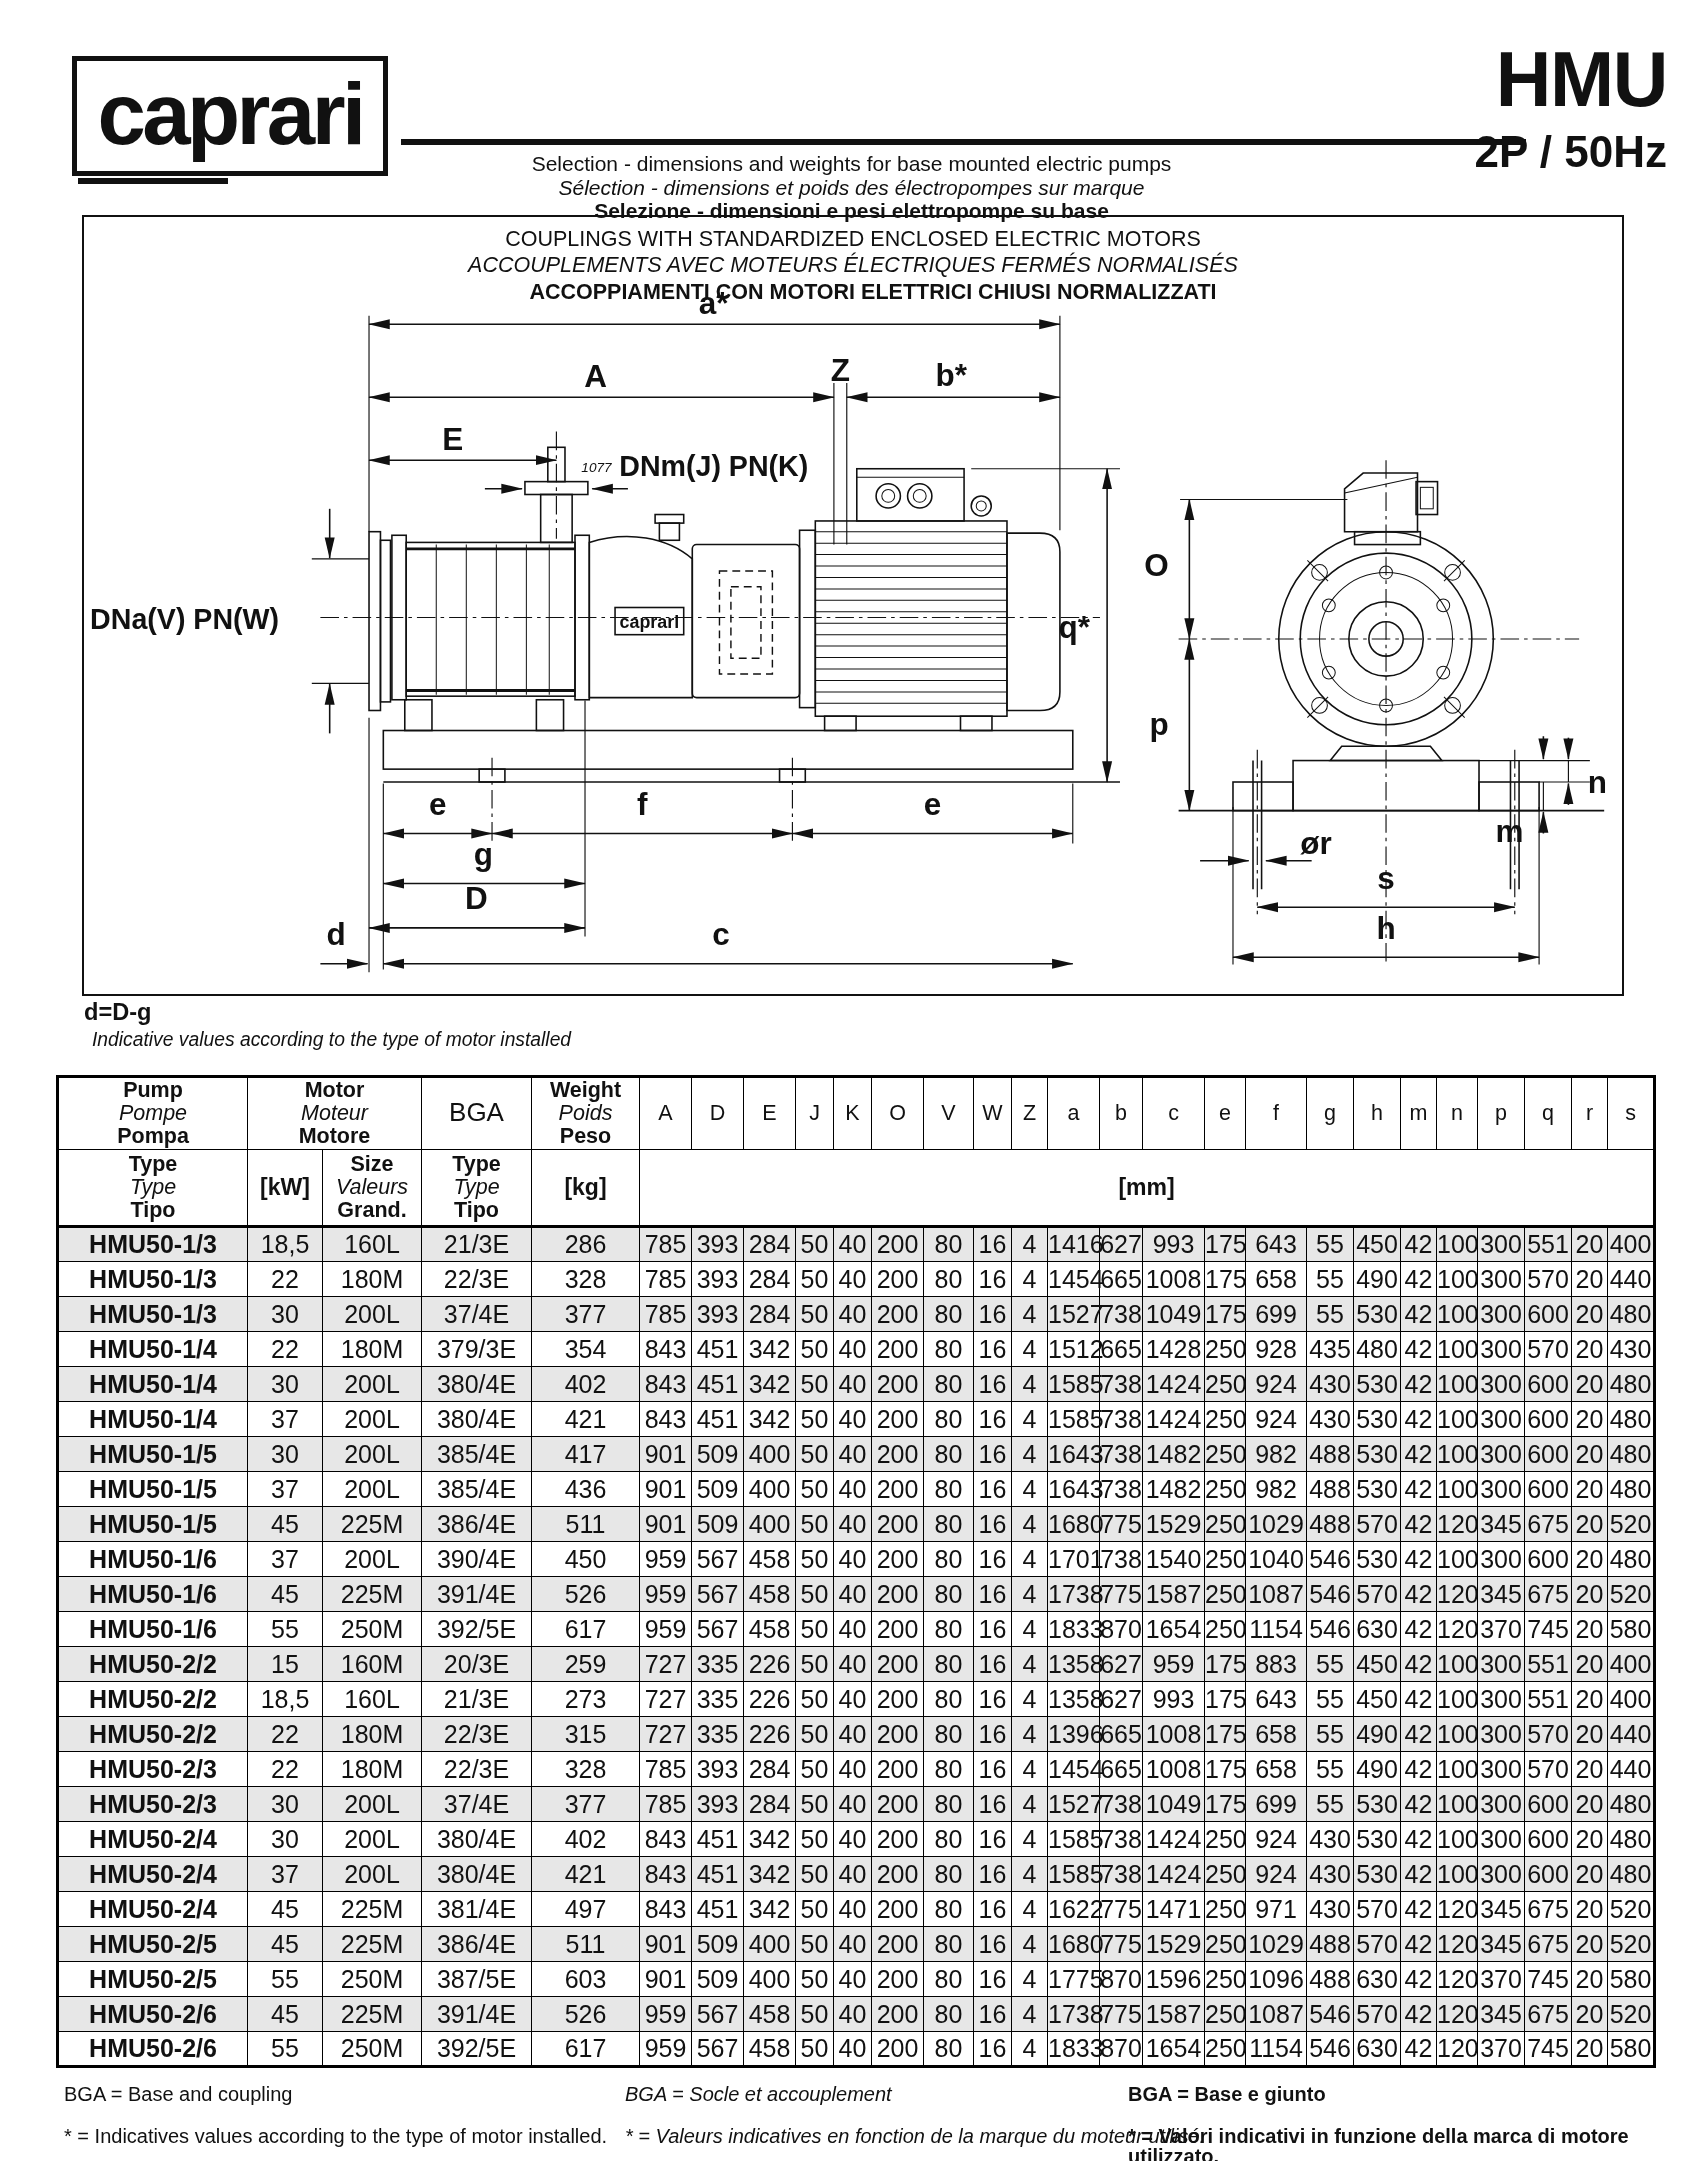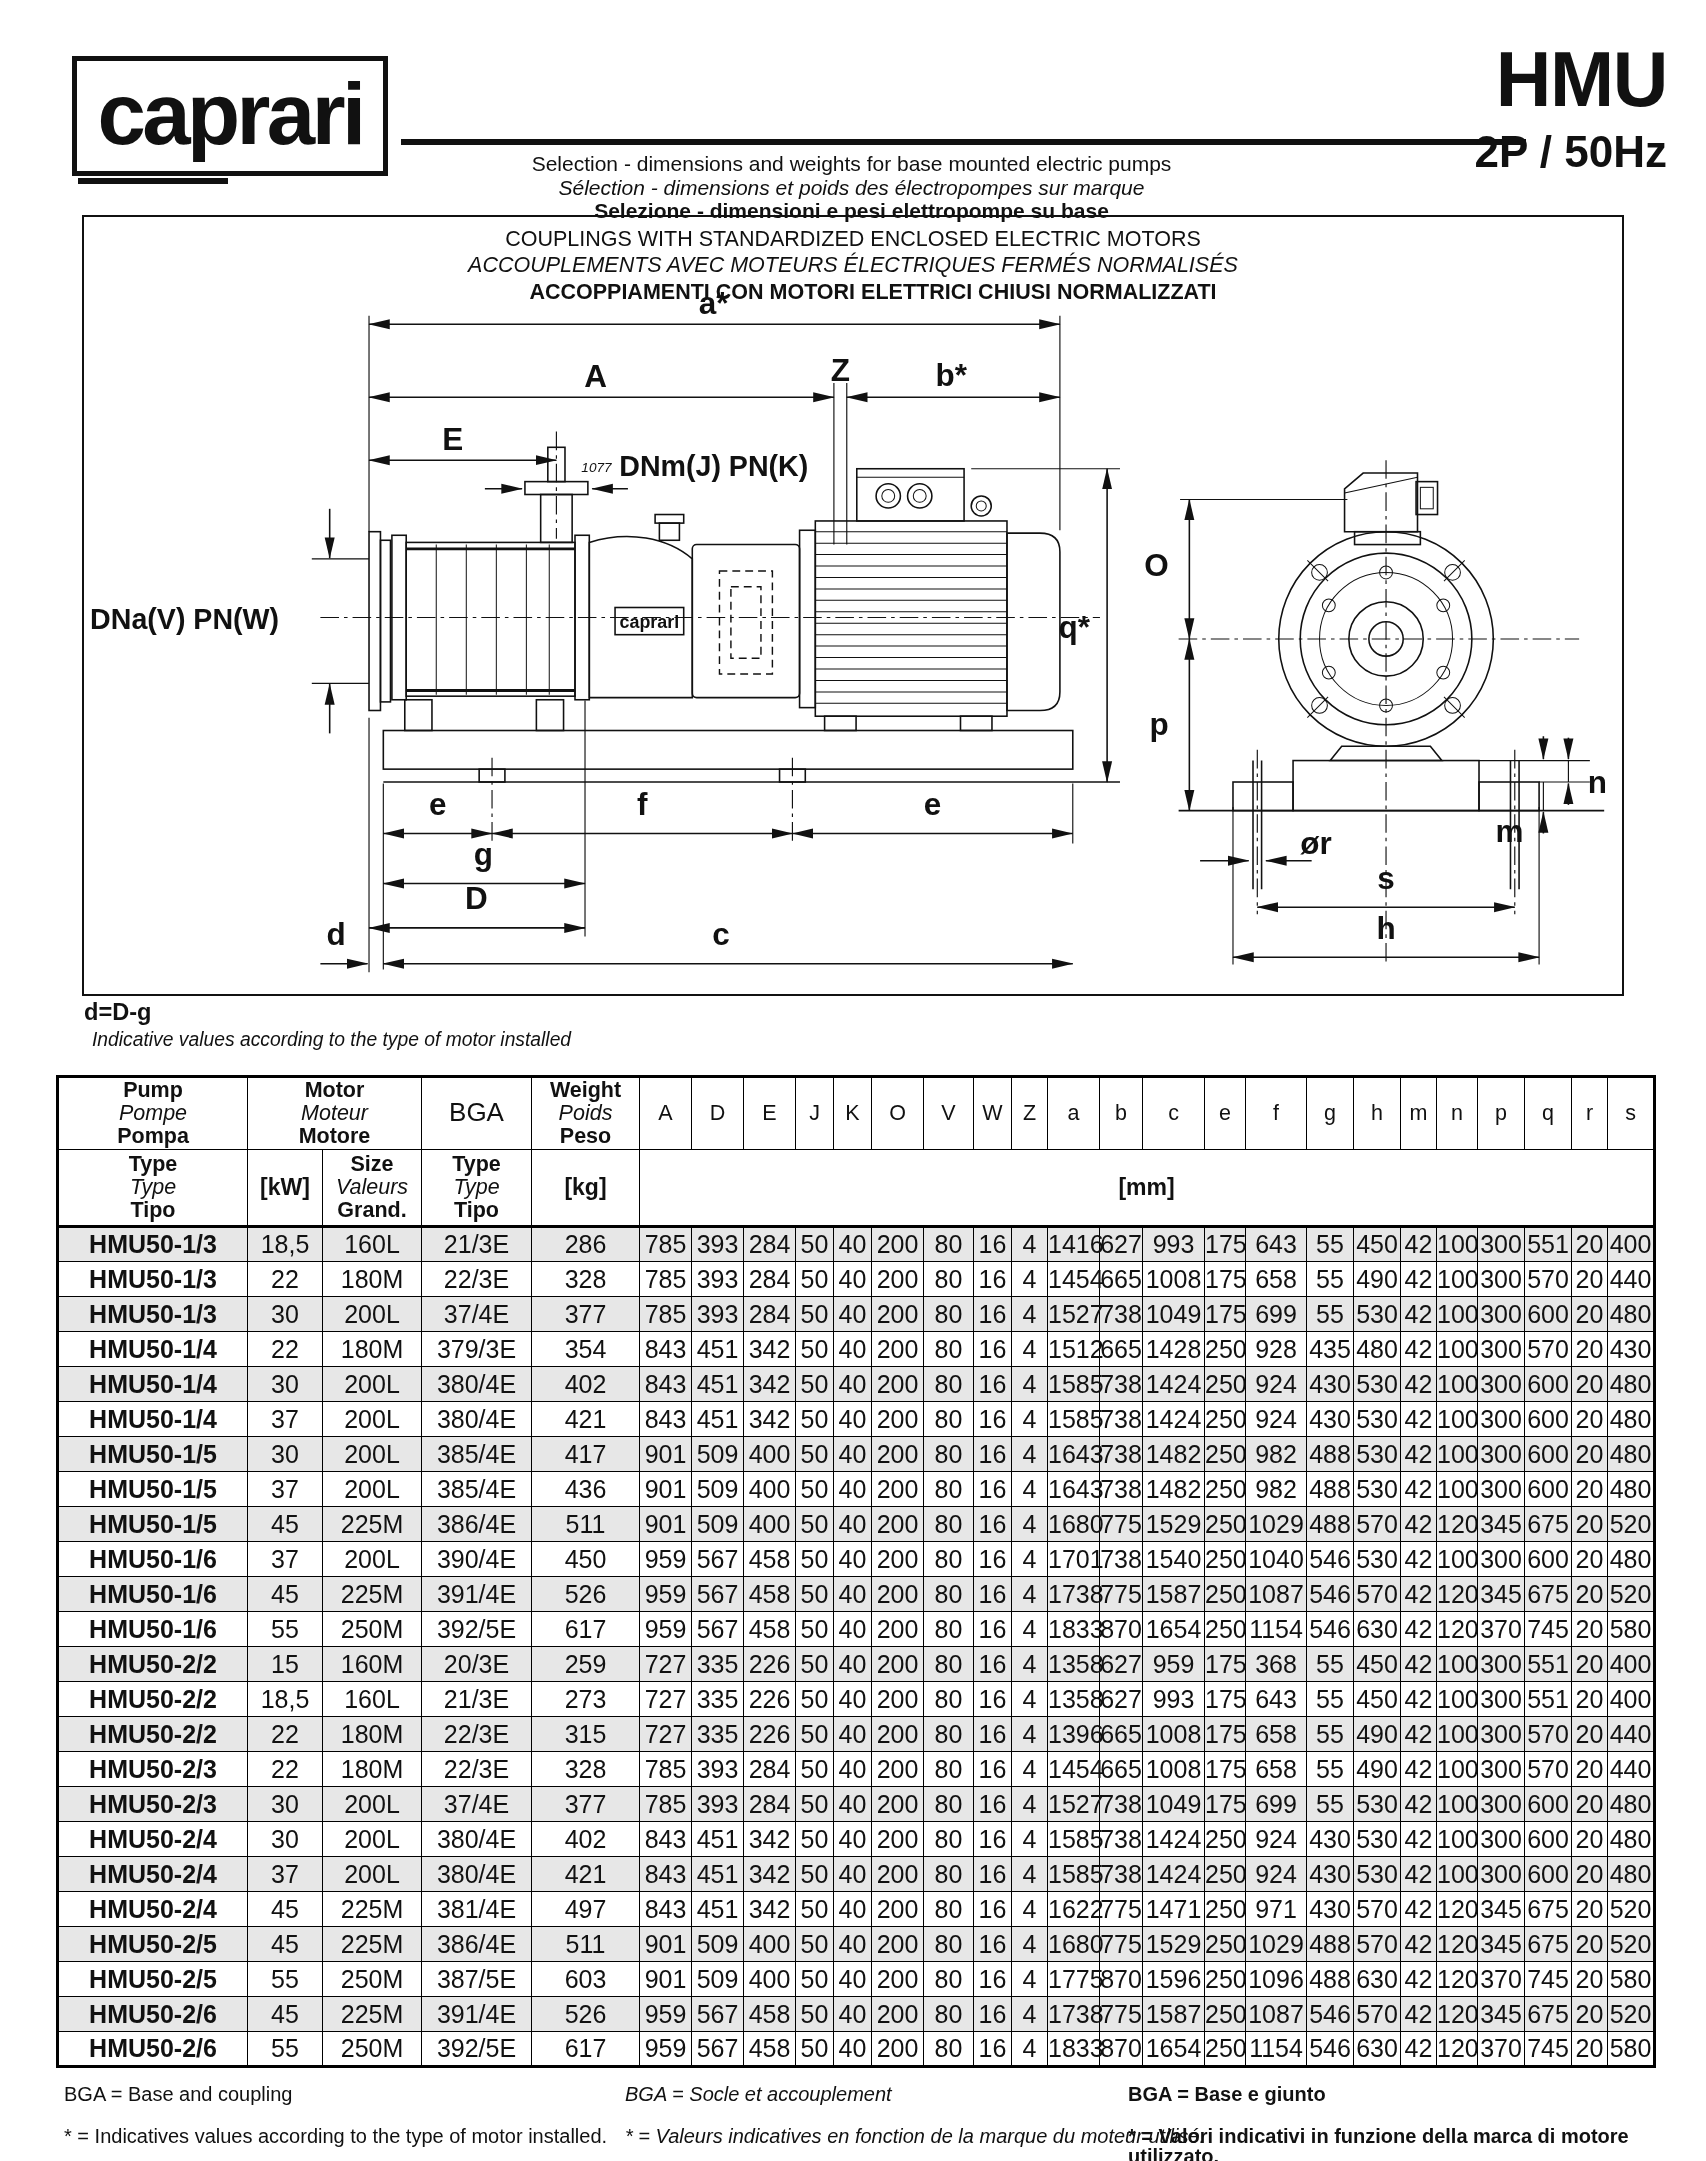--- a/index.html
+++ b/index.html
@@ -710,21 +710,21 @@
           <td>50</td>
           <td>40</td>
           <td>200</td>
           <td>80</td>
           <td>16</td>
           <td>4</td>
           <td>1358</td>
           <td>627</td>
           <td>959</td>
           <td>175</td>
-          <td>368</td>
+          <td>883</td>
           <td>55</td>
           <td>450</td>
           <td>42</td>
           <td>100</td>
           <td>300</td>
           <td>551</td>
           <td>20</td>
           <td>400</td>
         </tr>
         <tr class="even">

